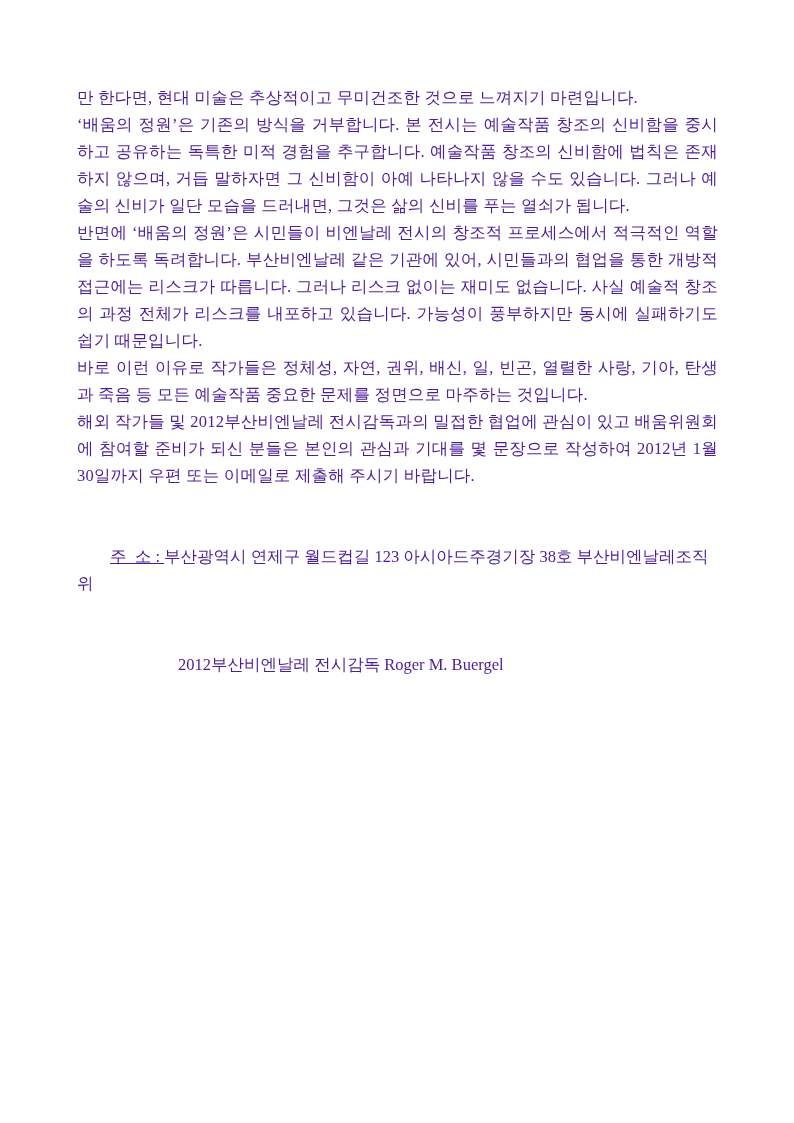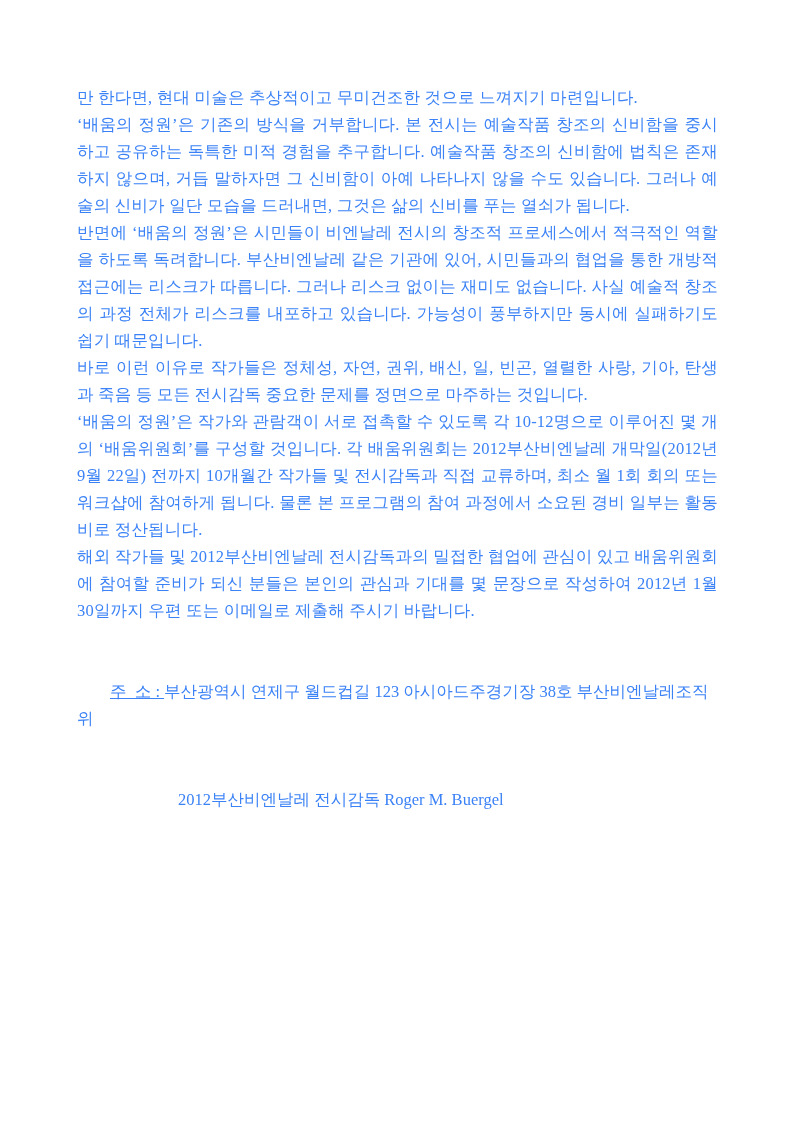--- a/index.html
+++ b/index.html
@@ -8,21 +8,21 @@
     padding: 0;
     background: #ffffff;
   }
   .page {
     position: relative;
     width: 794px;
     height: 1123px;
     background: #ffffff;
     overflow: hidden;
     font-family: "Liberation Serif", "DejaVu Serif", serif;
-    color: #3b82f6;
+    color: #4c1d95;
   }
   .content {
     position: absolute;
     left: 77px;
     top: 84px;
     width: 641px;
     font-size: 16.5px;
     line-height: 27px;
   }
   p.para {
@@ -51,22 +51,21 @@
 </style>
 </head>
 <body>
 
 <div class="page">
   <div class="content">
 
     <p class="para">만 한다면, 현대 미술은 추상적이고 무미건조한 것으로 느껴지기 마련입니다.</p>
     <p class="para sp">‘배움의 정원’은 기존의 방식을 거부합니다. 본 전시는 예술작품 창조의 신비함을 중시하고 공유하는 독특한 미적 경험을 추구합니다. 예술작품 창조의 신비함에 법칙은 존재하지 않으며, 거듭 말하자면 그 신비함이 아예 나타나지 않을 수도 있습니다. 그러나 예술의 신비가 일단 모습을 드러내면, 그것은 삶의 신비를 푸는 열쇠가 됩니다.</p>
     <p class="para">반면에 ‘배움의 정원’은 시민들이 비엔날레 전시의 창조적 프로세스에서 적극적인 역할을 하도록 독려합니다. 부산비엔날레 같은 기관에 있어, 시민들과의 협업을 통한 개방적 접근에는 리스크가 따릅니다. 그러나 리스크 없이는 재미도 없습니다. 사실 예술적 창조의 과정 전체가 리스크를 내포하고 있습니다. 가능성이 풍부하지만 동시에 실패하기도 쉽기 때문입니다.</p>
-    <p class="para sp">바로 이런 이유로 작가들은 정체성, 자연, 권위, 배신, 일, 빈곤, 열렬한 사랑, 기아, 탄생과 죽음 등 모든 전시감독 중요한 문제를 정면으로 마주하는 것입니다.</p>
-    <p class="para sp">‘배움의 정원’은 작가와 관람객이 서로 접촉할 수 있도록 각 10-12명으로 이루어진 몇 개의 ‘배움위원회’를 구성할 것입니다. 각 배움위원회는 2012부산비엔날레 개막일(2012년 9월 22일) 전까지 10개월간 작가들 및 전시감독과 직접 교류하며, 최소 월 1회 회의 또는 워크샵에 참여하게 됩니다. 물론 본 프로그램의 참여 과정에서 소요된 경비 일부는 활동비로 정산됩니다.</p>
+    <p class="para sp">바로 이런 이유로 작가들은 정체성, 자연, 권위, 배신, 일, 빈곤, 열렬한 사랑, 기아, 탄생과 죽음 등 모든 예술작품 중요한 문제를 정면으로 마주하는 것입니다.</p>
     <p class="para sp">해외 작가들 및 2012부산비엔날레 전시감독과의 밀접한 협업에 관심이 있고 배움위원회에 참여할 준비가 되신 분들은 본인의 관심과 기대를 몇 문장으로 작성하여 2012년 1월 30일까지 우편 또는 이메일로 제출해 주시기 바랍니다.</p>
 
     <div class="addr-block">
       <div class="addr-row">
         <span class="addr-label">주  소 : </span><span>부산광역시 연제구 월드컵길 123 아시아드주경기장 38호 부산비엔날레조직위</span>
       </div>
       <div class="addr-row addr-indent">
         <span>2012부산비엔날레 전시감독 Roger M. Buergel</span>
       </div>
     </div>

